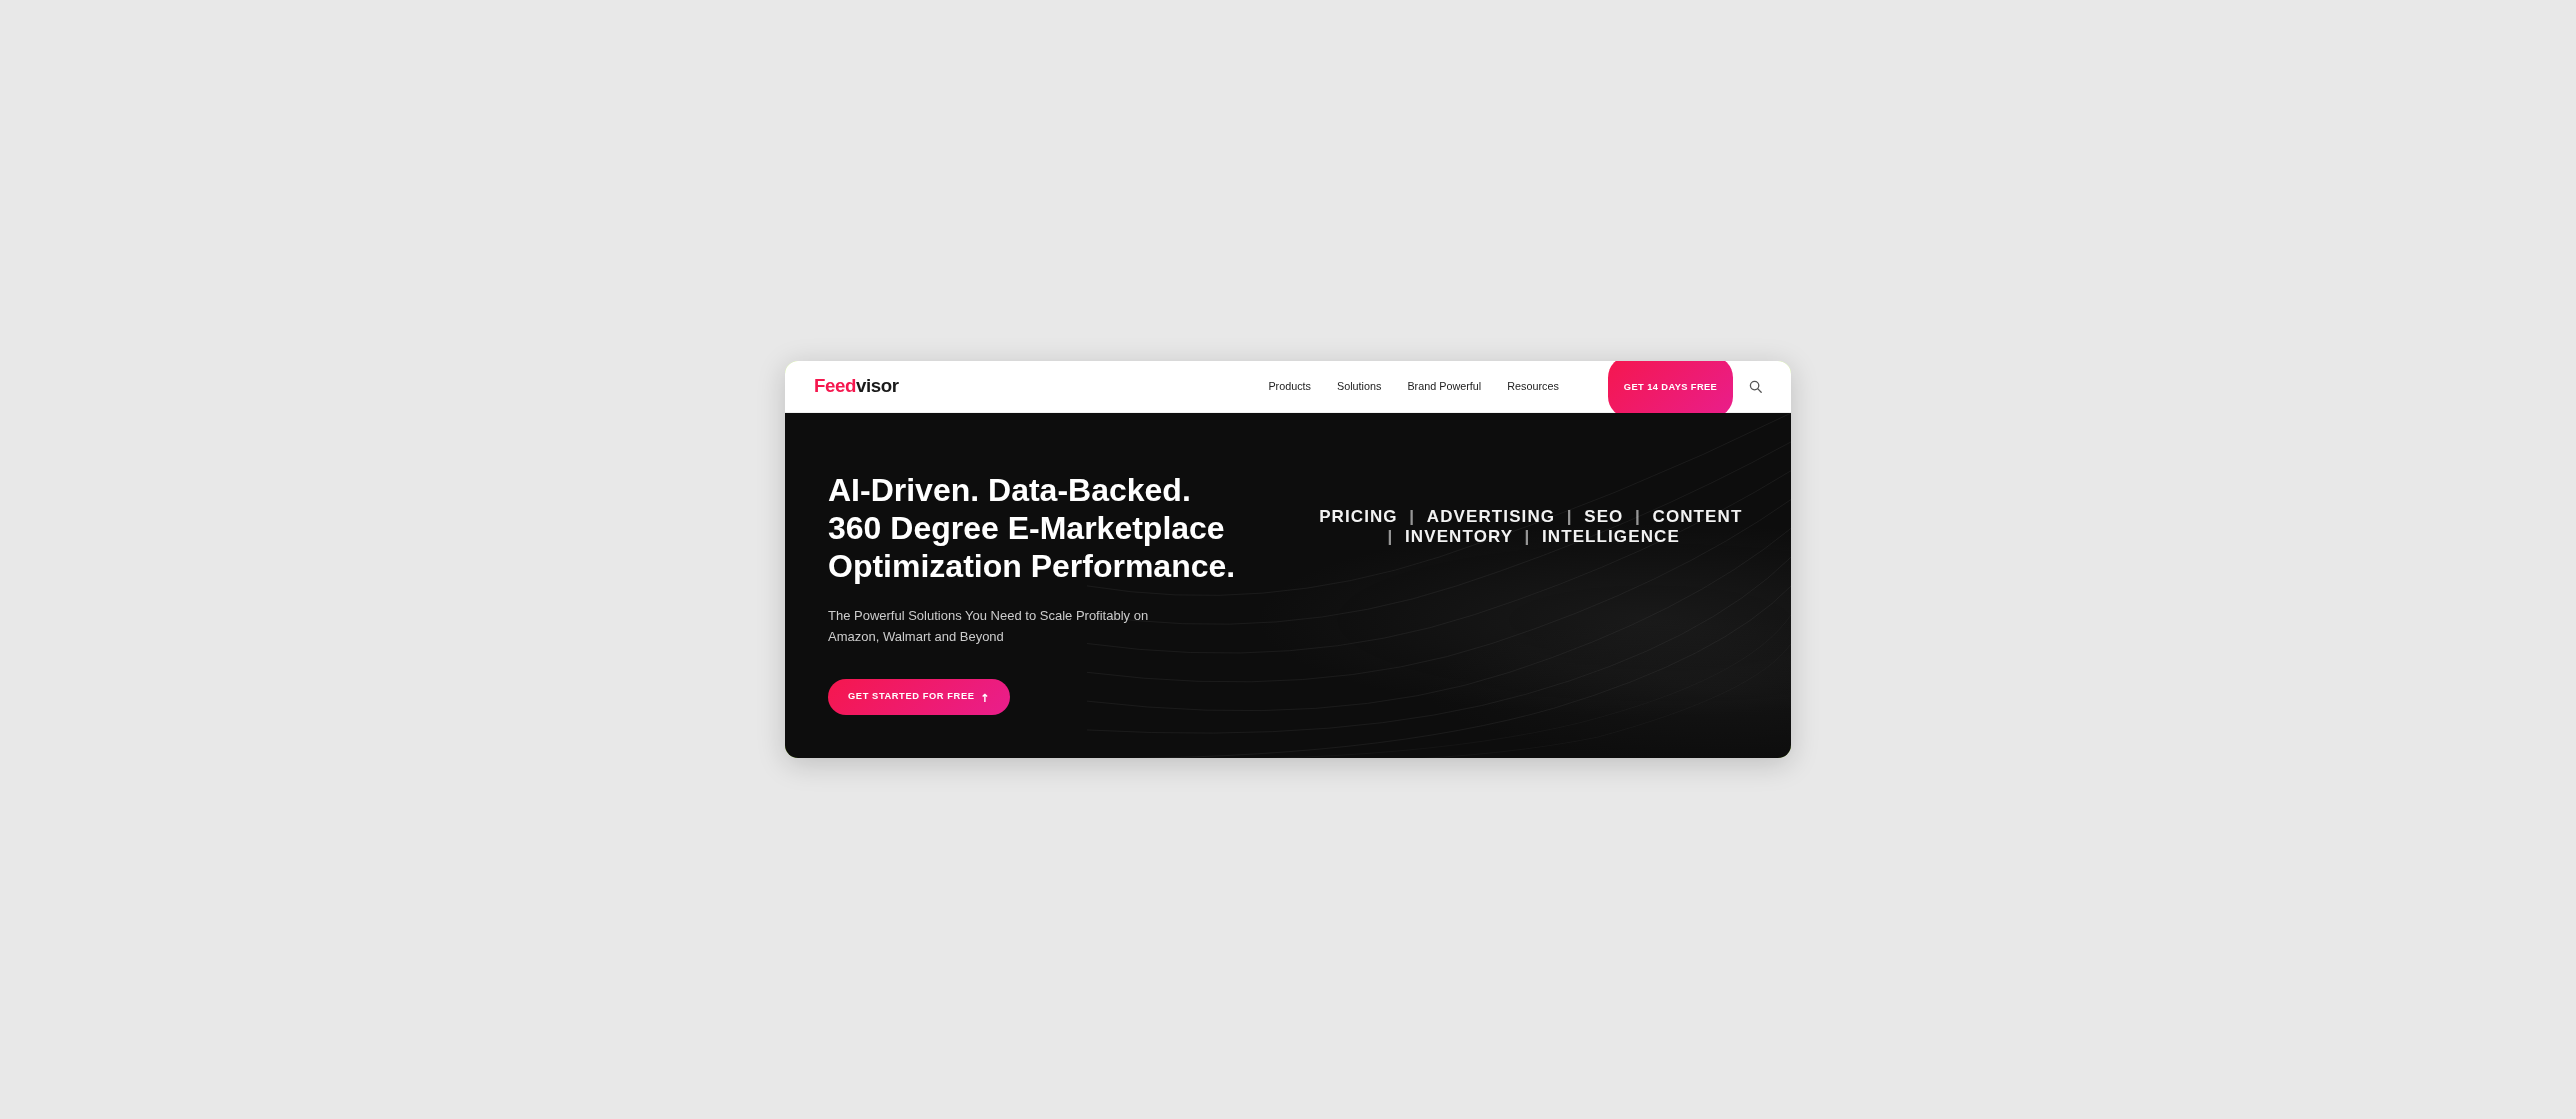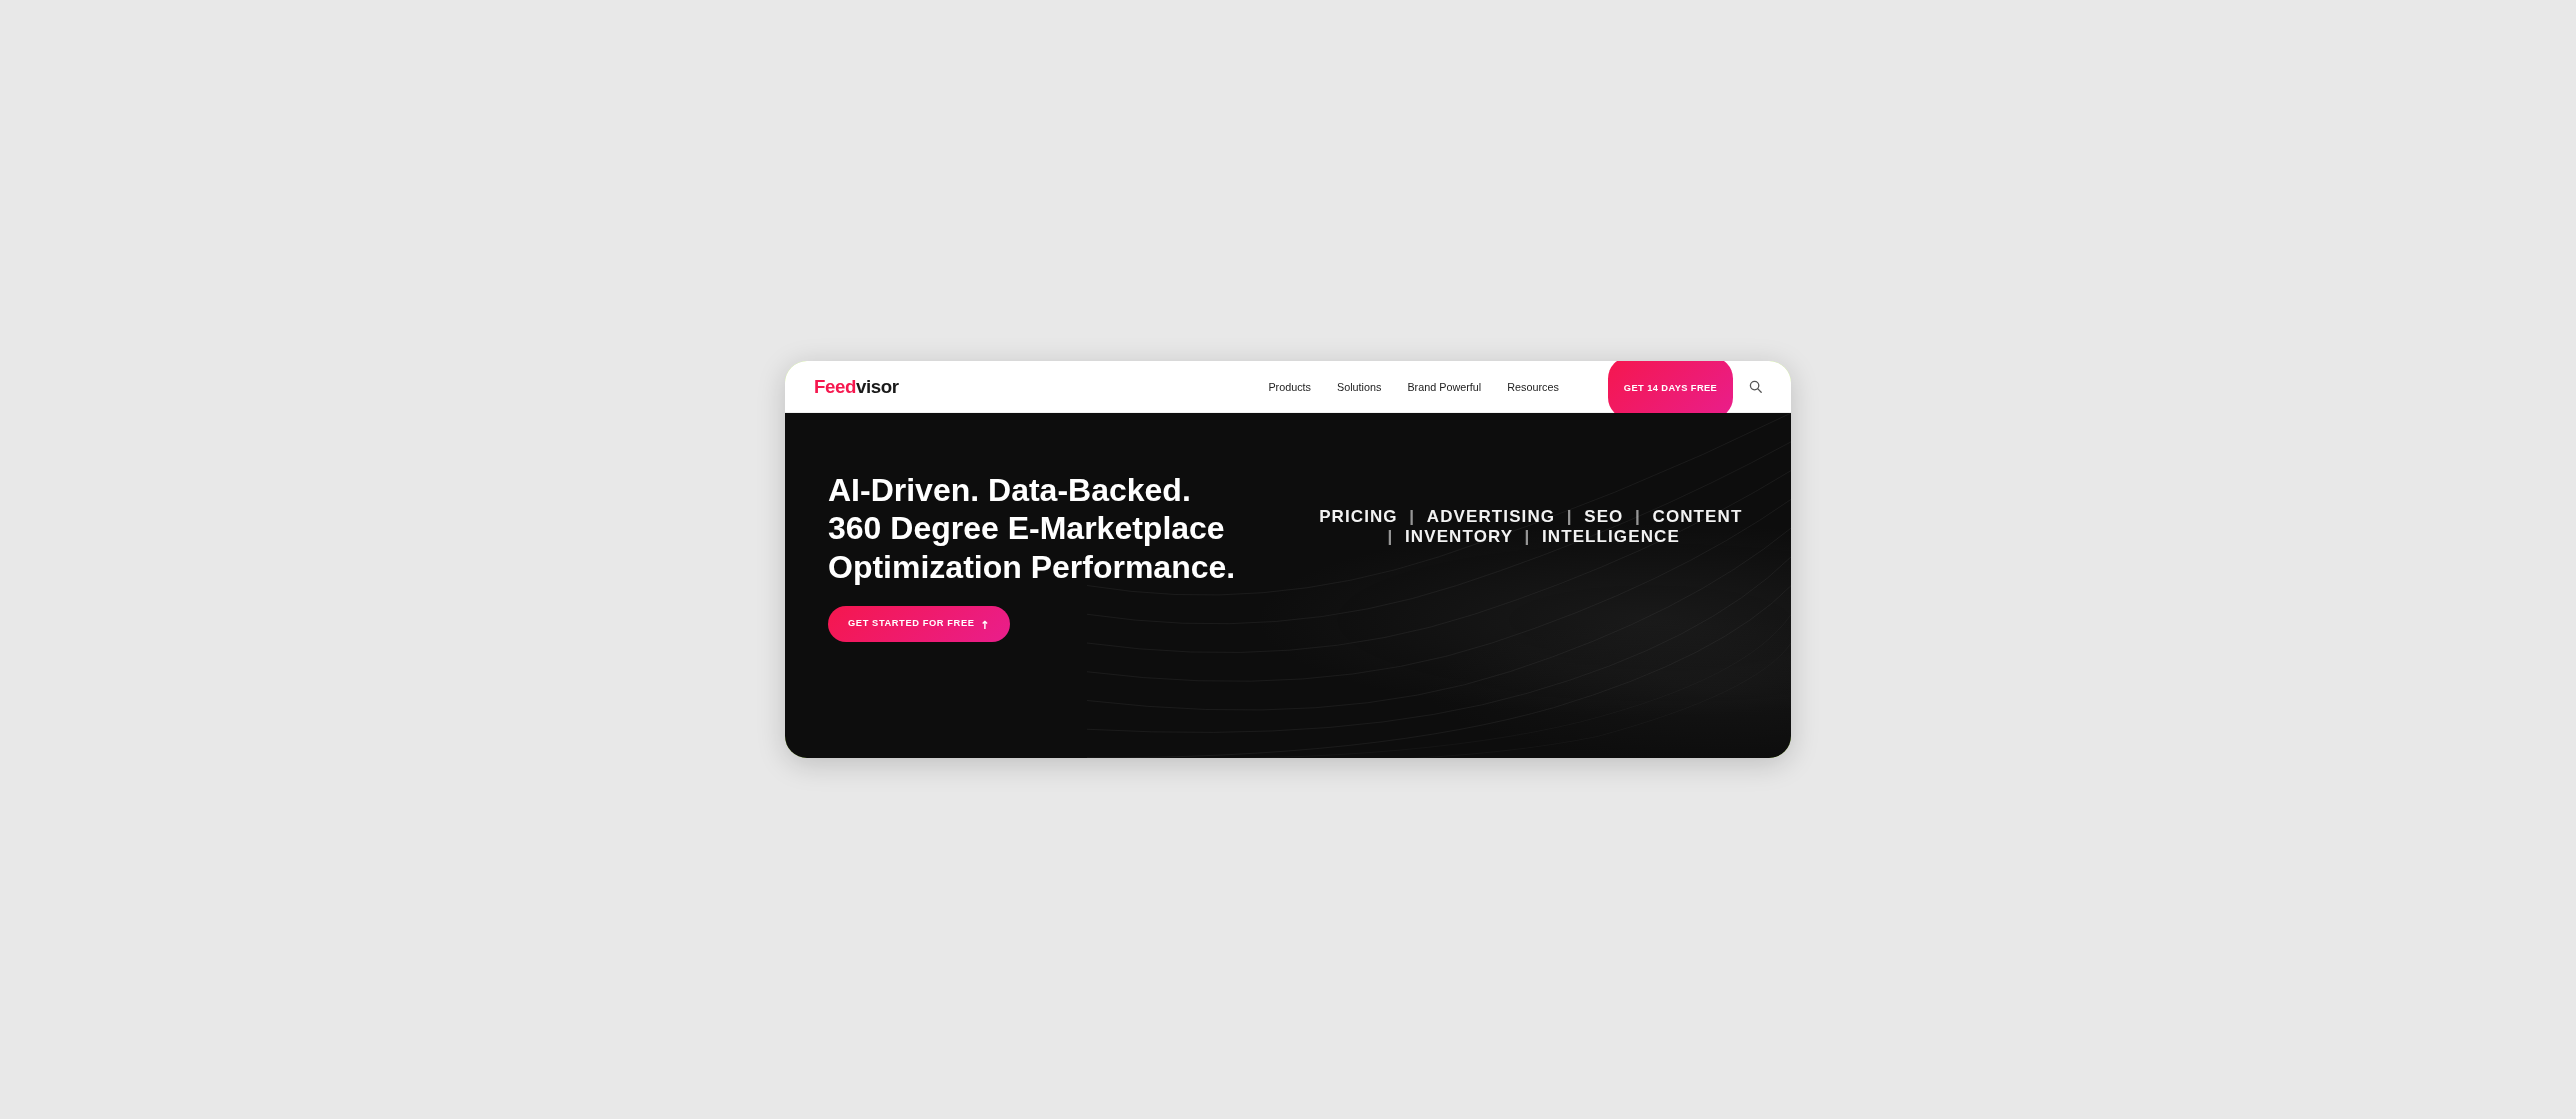--- a/index.html
+++ b/index.html
@@ -9,21 +9,21 @@
       font-family: -apple-system, BlinkMacSystemFont, 'Segoe UI', Helvetica, Arial, sans-serif;
       display: flex;
       justify-content: center;
       align-items: center;
       min-height: 100vh;
       padding: 29px 14.4px;
     }
 
     .browser-window {
       background: #bef264;
-      border-radius: 22px;
+      border-radius: 13px;
       box-shadow: 0 5.8px 29px rgba(0,0,0,0.18);
       width: 100%;
       max-width: 1006px;
       overflow: hidden;
     }
 
     
     .navbar {
       background: #ffffff;
       display: flex;
@@ -229,20 +229,21 @@
       <path d="M800 240 Q720 340 530 410 Q330 480 0 480" stroke="#888" stroke-width="0.8" fill="none"></path>
       <path d="M800 280 Q750 370 560 430 Q360 490 0 480" stroke="#777" stroke-width="0.5" fill="none"></path>
       <path d="M800 320 Q760 390 580 450 Q380 500 0 480" stroke="#777" stroke-width="0.5" fill="none"></path>
     </svg>
 
     <div class="hero-content">
       <h1 class="hero-headline">
         <span>AI-Driven. Data-Backed.</span><br>
         <span>360 Degree E-Marketplace Optimization Performance.</span>
       </h1>
+      <p class="hero-subheadline">The Powerful Solutions You Need to Scale Profitably on Amazon, Walmart and Beyond</p>
       <a class="hero-cta" href="#">
         <span>GET STARTED FOR FREE</span>
         <span class="hero-cta-arrow">↗</span>
       </a>
     </div>
 
     <div class="hero-bottom">
       <p class="hero-keywords">
         <span>PRICING</span>
         <span class="sep"> | </span>

